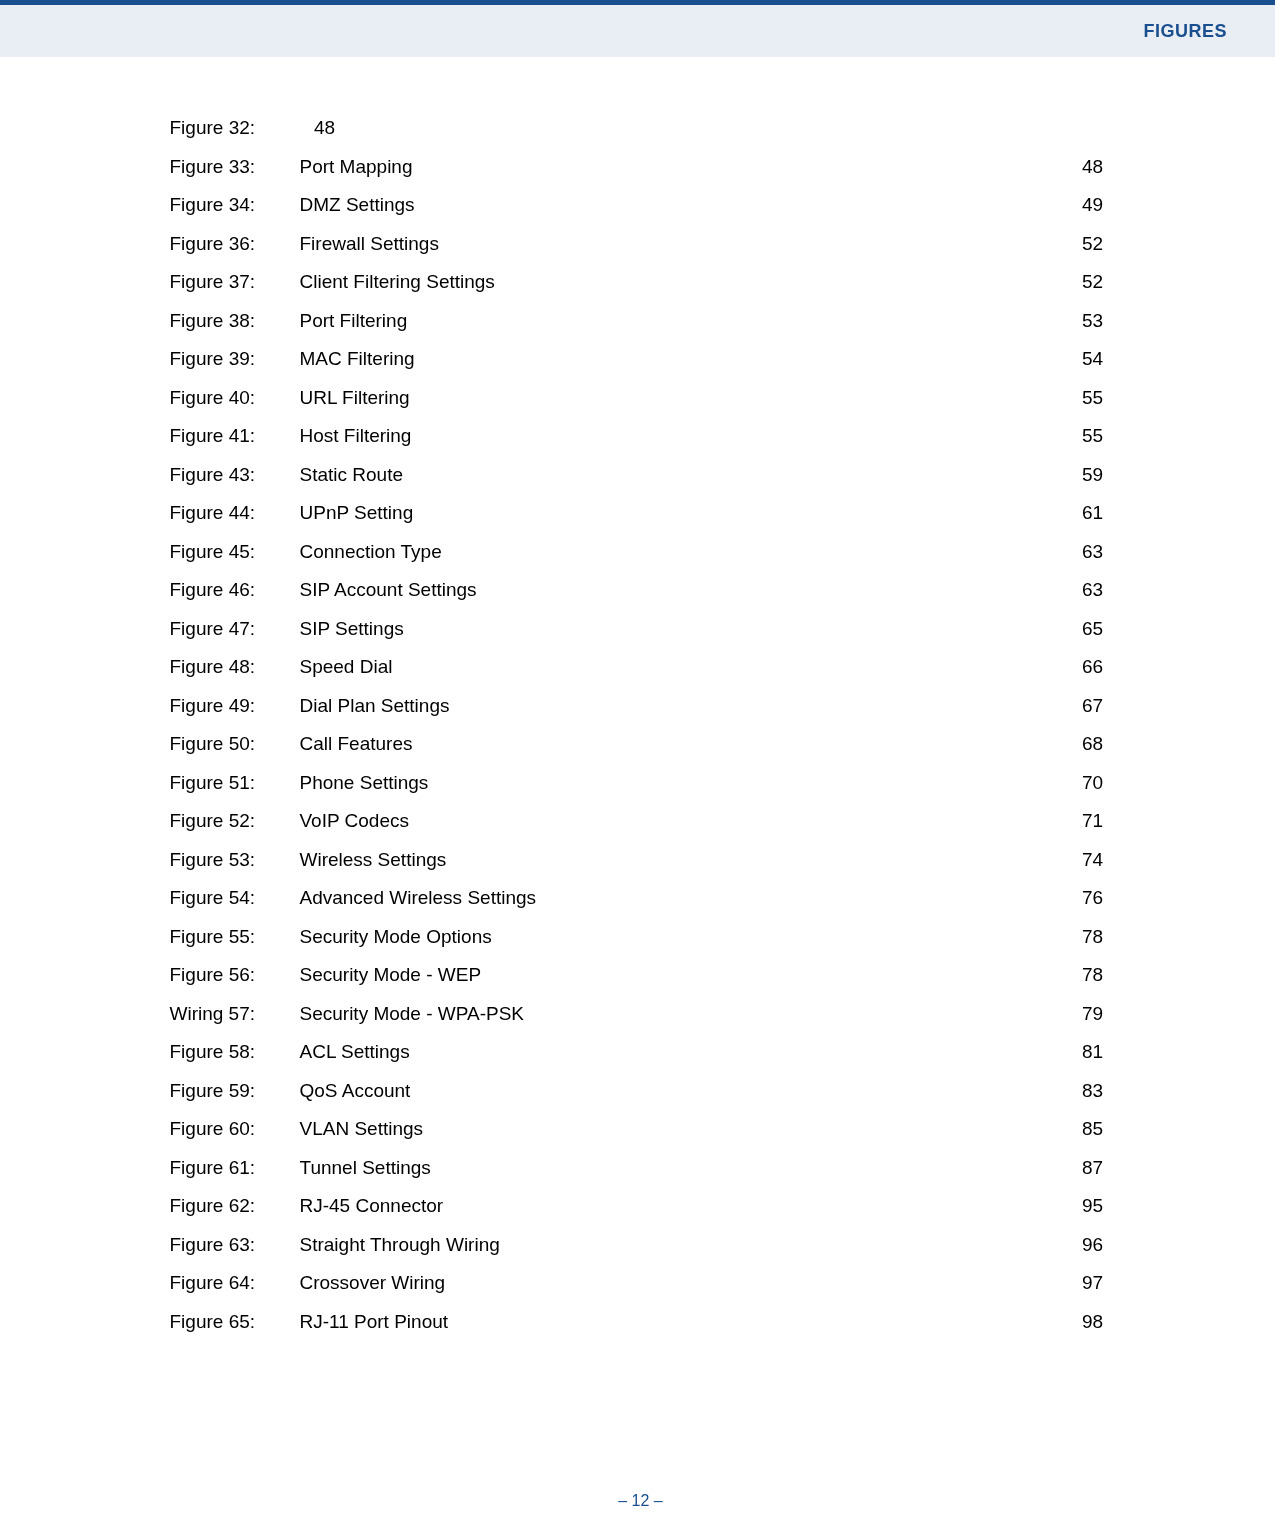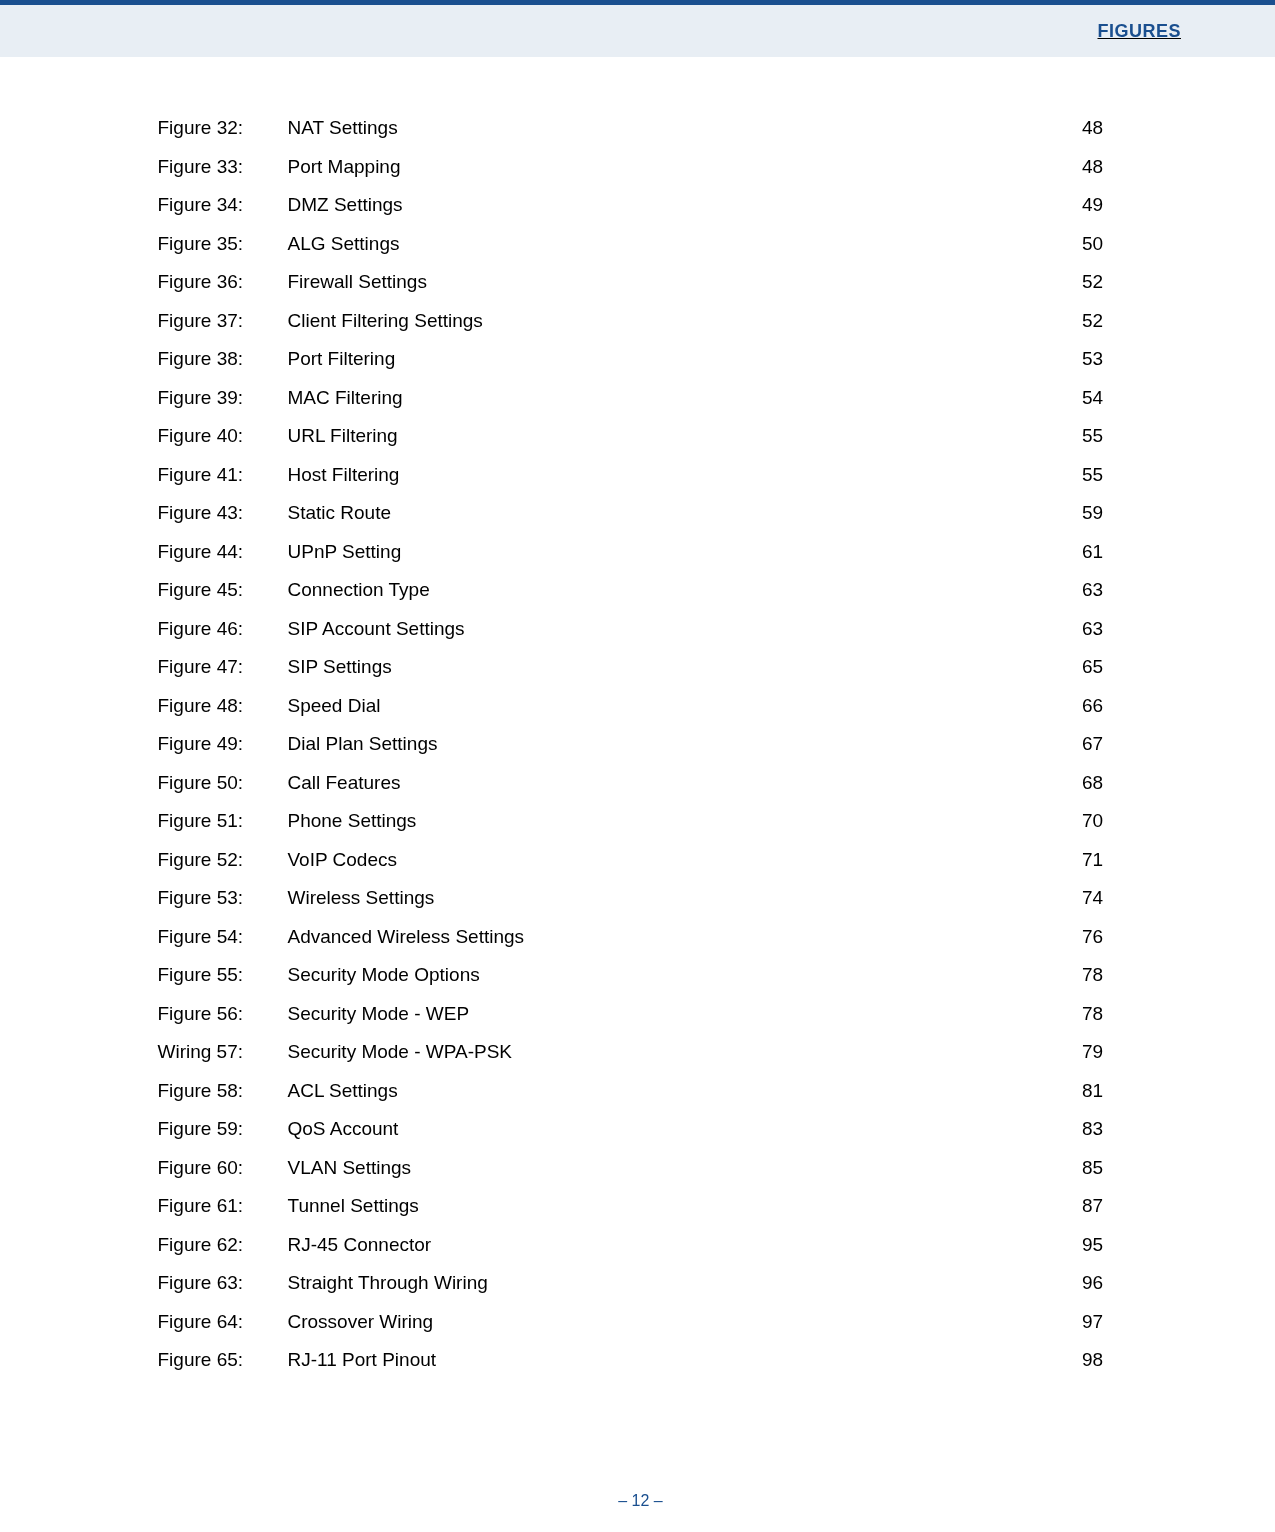--- a/index.html
+++ b/index.html
@@ -18,22 +18,21 @@
       height: 5px;
       background: #1a4f8f;
       width: 100%;
     }
     .header-bar {
       background: #e8eef4;
       height: 52px;
       display: flex;
       align-items: center;
       justify-content: flex-end;
-      padding-right: 94px;
-      text-decoration: underline;
+      padding-right: 48px;
     }
     .header-title {
       color: #1a4f8f;
       font-size: 18px;
       font-weight: bold;
       font-variant: small-caps;
       letter-spacing: 0.5px;
     }
     .content {
       padding: 60px 0 0 0;
@@ -41,20 +40,21 @@
     .figure-list {
       margin: 0 auto;
       width: 960px;
     }
     .figure-row {
       display: flex;
       align-items: baseline;
       height: 38.5px;
       font-size: 19px;
       color: #000;
+      margin-left: 12px;
     }
     .figure-label {
       width: 130px;
       flex-shrink: 0;
     }
     .figure-title {
       flex: 1;
     }
     .figure-page {
       width: 50px;
@@ -76,39 +76,33 @@
 <div class="top-border"></div>
 
 <div class="header-bar">
   <span class="header-title">FIGURES</span>
 </div>
 
 <div class="content">
   <div class="figure-list" id="figure-list">
       <div class="figure-row">
         <span class="figure-label">Figure 32:</span>
-        <span class="figure-title">NAT Settings</span>
         <span class="figure-page">48</span>
       </div>
       <div class="figure-row">
         <span class="figure-label">Figure 33:</span>
         <span class="figure-title">Port Mapping</span>
         <span class="figure-page">48</span>
       </div>
       <div class="figure-row">
         <span class="figure-label">Figure 34:</span>
         <span class="figure-title">DMZ Settings</span>
         <span class="figure-page">49</span>
       </div>
       <div class="figure-row">
-        <span class="figure-label">Figure 35:</span>
-        <span class="figure-title">ALG Settings</span>
-        <span class="figure-page">50</span>
-      </div>
-      <div class="figure-row">
         <span class="figure-label">Figure 36:</span>
         <span class="figure-title">Firewall Settings</span>
         <span class="figure-page">52</span>
       </div>
       <div class="figure-row">
         <span class="figure-label">Figure 37:</span>
         <span class="figure-title">Client Filtering Settings</span>
         <span class="figure-page">52</span>
       </div>
       <div class="figure-row">

